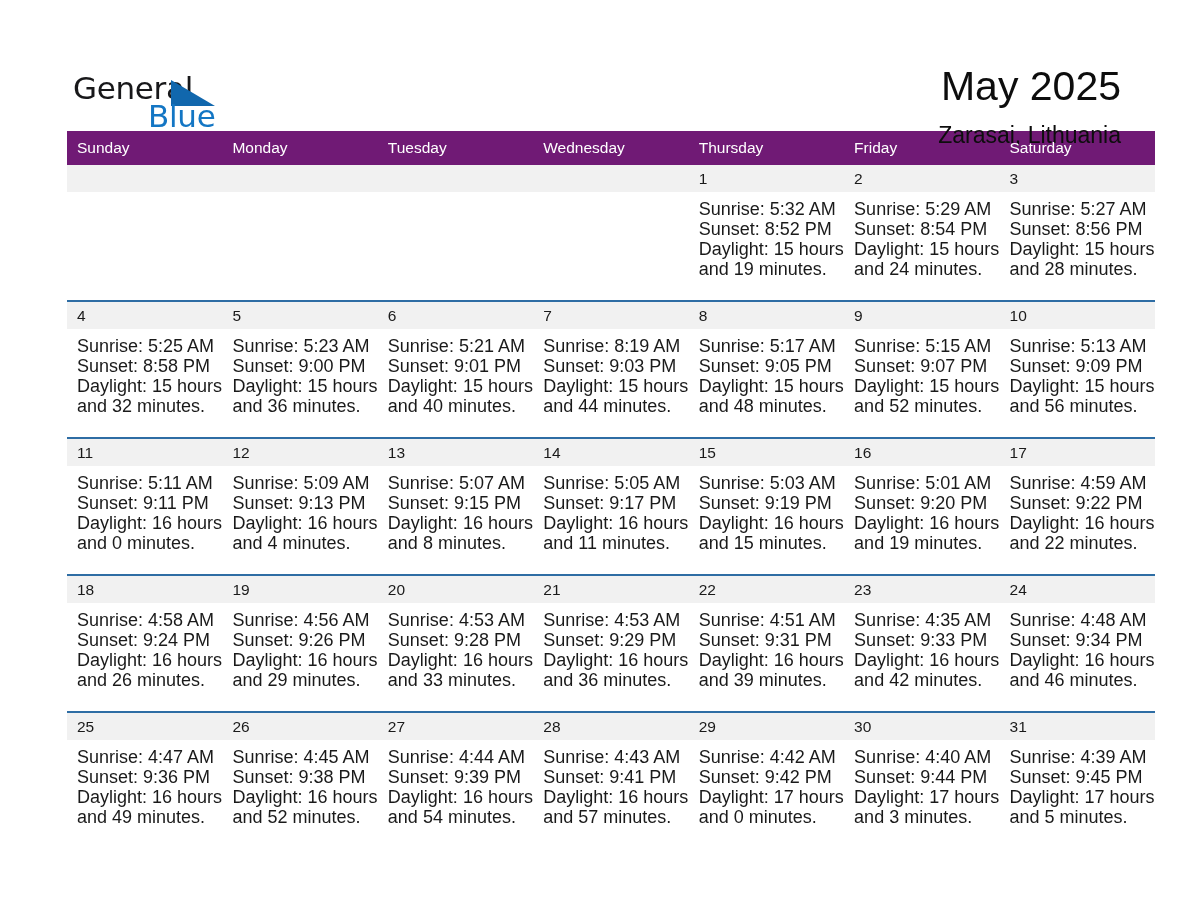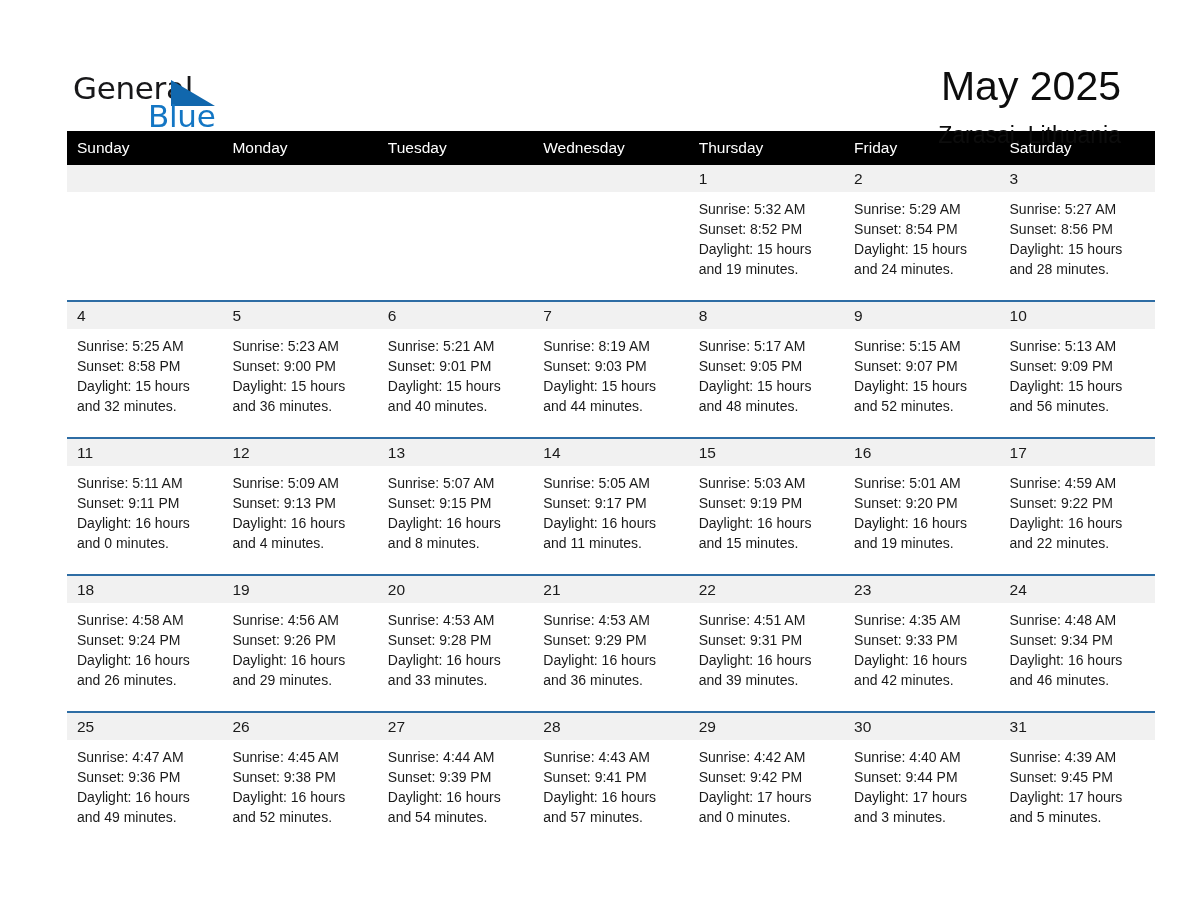--- a/index.html
+++ b/index.html
@@ -93,21 +93,21 @@
 
   
   .calendar {
     margin: 4px 50px 0 50px;
     width: 1088px;
     border-collapse: collapse;
     table-layout: fixed;
   }
 
   .cal-head th {
-    background: #000000;
+    background: #701a75;
     color: #ffffff;
     font-size: 15.5px;
     font-weight: 400;
     text-align: left;
     padding: 8px 0 8px 10px;
     height: 30px;
     border: none;
     font-family: "Liberation Sans", sans-serif;
   }
 
@@ -133,21 +133,21 @@
     height: 27px;
     line-height: 17px;
     font-family: "Liberation Sans", sans-serif;
   }
   .cell-blank .daynum {
     background: #f1f1f1;
     color: transparent;
   }
   .lines {
     padding: 7px 8px 0 10px;
-    font-size: 14px;
+    font-size: 18px;
     line-height: 20px;
     color: #1a1a1a;
     font-family: "Liberation Sans", sans-serif;
   }
   .lines div {
     white-space: nowrap;
   }
 </style>
 </head>
 <body>

